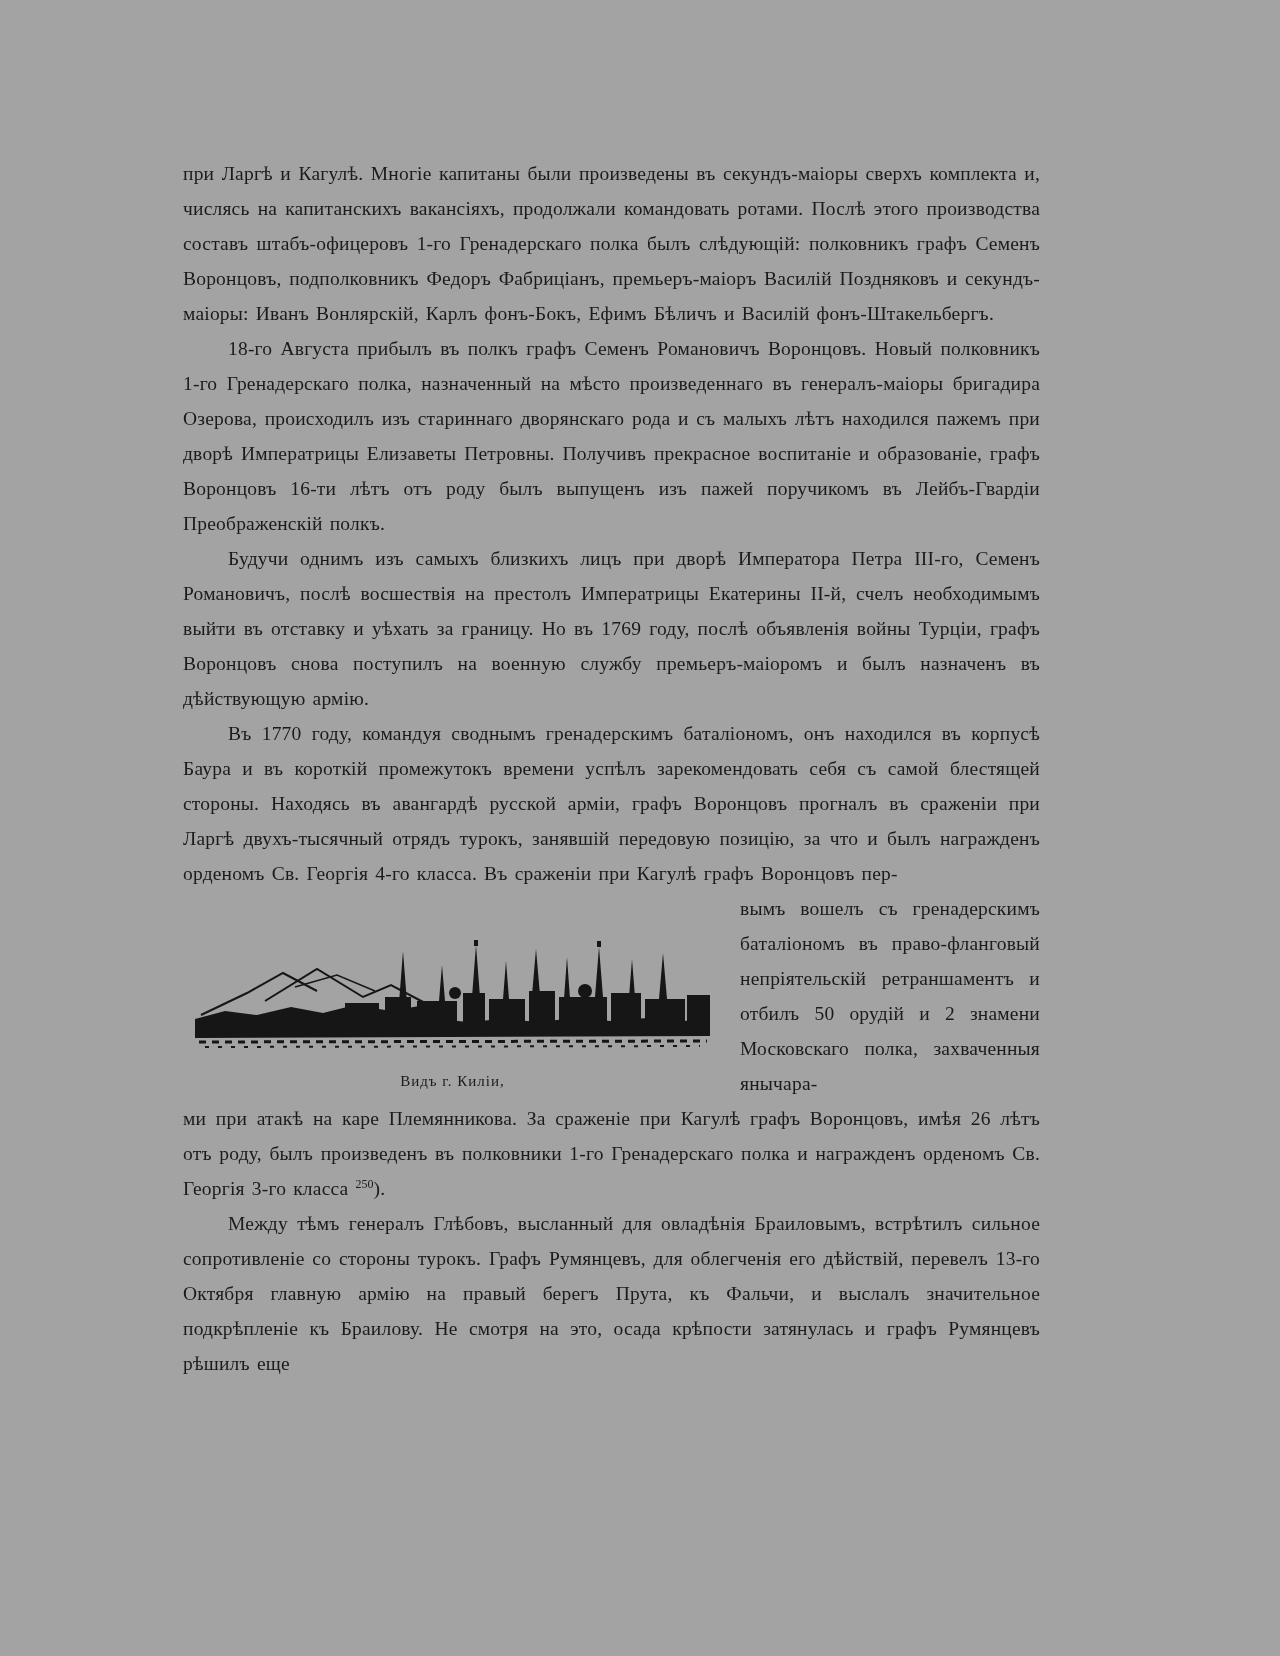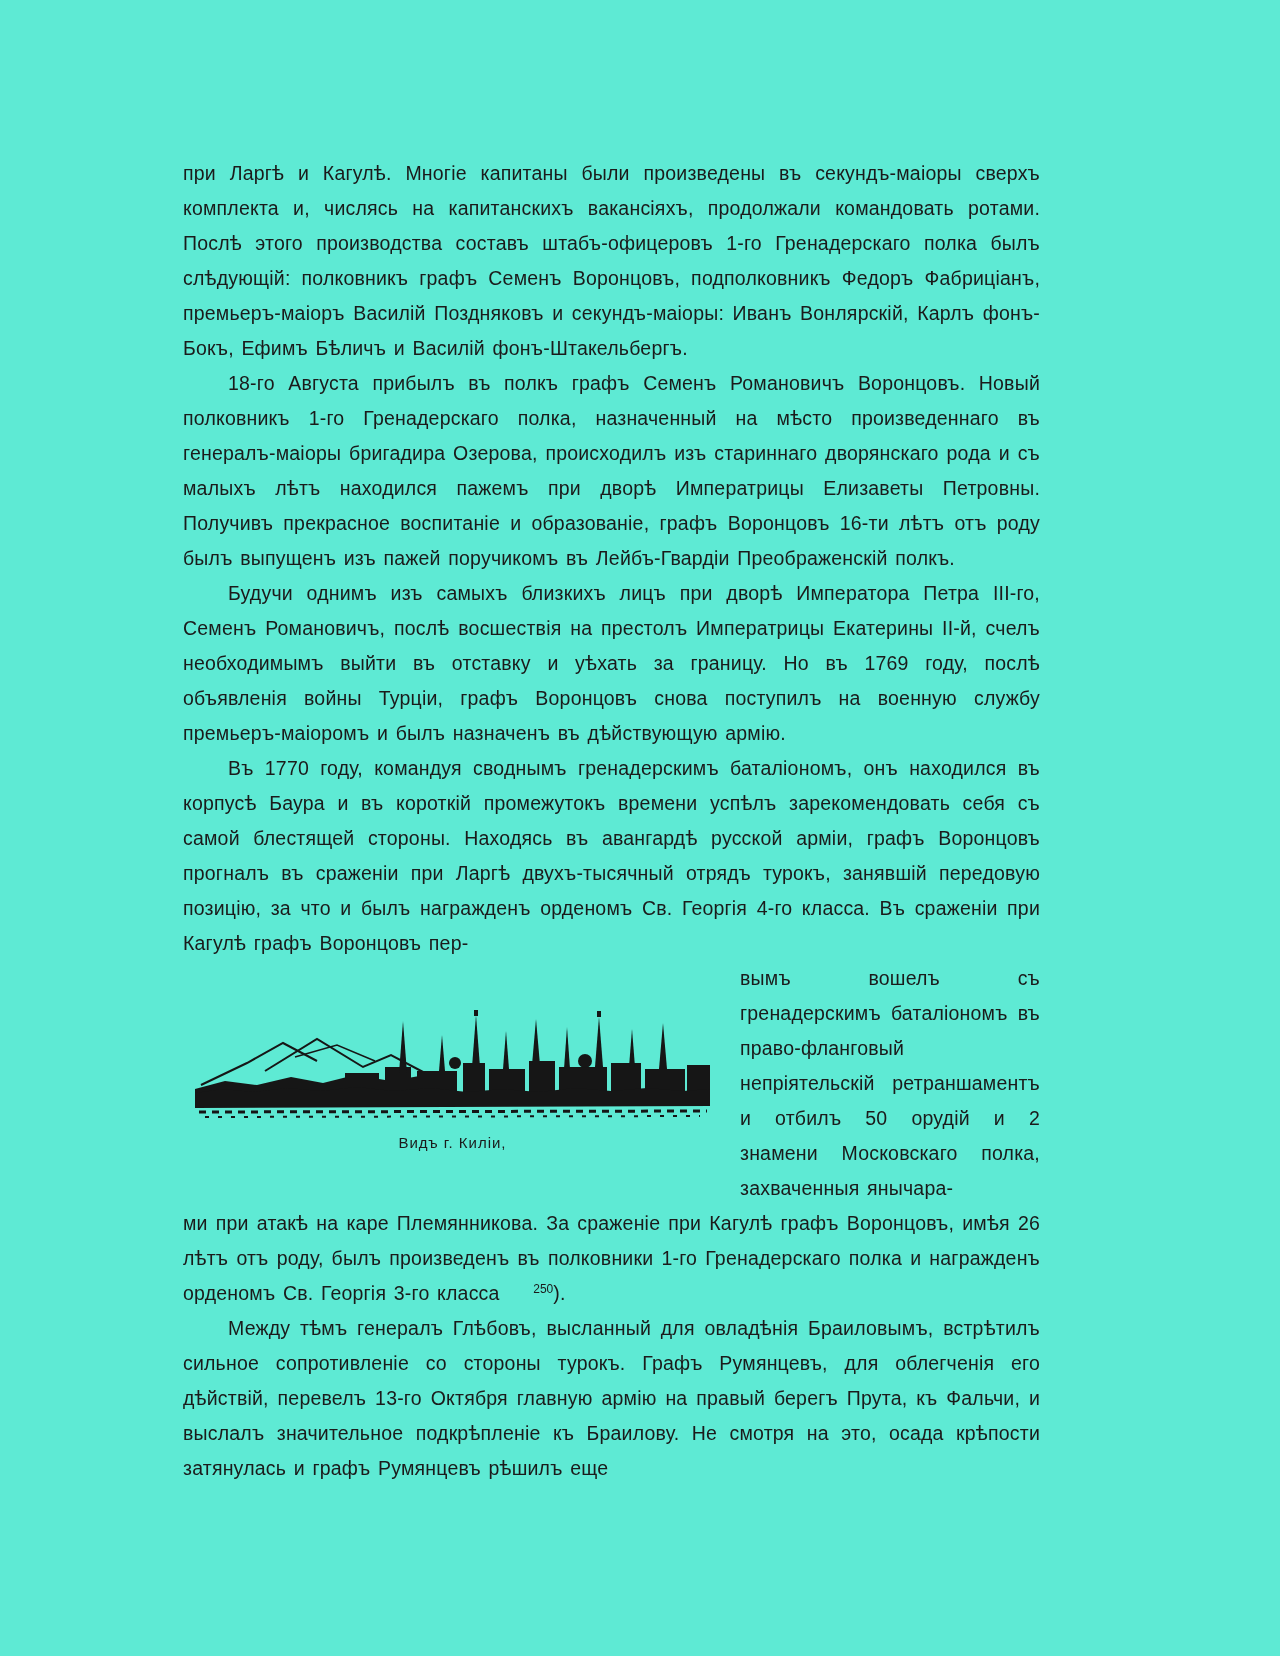--- a/index.html
+++ b/index.html
@@ -7,23 +7,23 @@
     padding: 0;
     background: #fcfcfa;
     width: 1280px;
     height: 1656px;
     overflow: hidden;
   }
   .page {
     position: relative;
     width: 1280px;
     height: 1656px;
-    background: #5eead4;
+    background: #a3a3a3;
     color: #1b1b1b;
-    font-family: Liberation Sans, sans-serif;
+    font-family: Liberation Serif, serif;
   }
   .text-block {
     position: absolute;
     left: 183px;
     top: 156px;
     width: 857px;
   }
   .para {
     margin: 0;
     font-size: 19.5px;
@@ -44,21 +44,21 @@
     padding: 0;
   }
   .engraving {
     margin: 48px 0 0 12px;
     width: 515px;
     height: 112px;
   }
   .figure-caption {
     width: 515px;
     margin-left: 12px;
-    margin-top: 12px;
+    margin-top: 20px;
     text-align: center;
   }
   .caption-title {
     font-size: 15px;
     line-height: 20px;
     letter-spacing: 1px;
   }
   .caption-source {
     font-size: 12.5px;
     line-height: 18px;
@@ -66,21 +66,20 @@
   }
   .wrap-text {
     flex: 1 1 auto;
     min-width: 0;
   }
   sup.fn-ref {
     font-size: 12px;
     line-height: 0;
     vertical-align: super;
     letter-spacing: 0;
-    margin-left: 26px;
   }
 </style>
 </head>
 <body>
 
 <div class="page">
   <div class="text-block">
 
     <p class="para">при Ларгѣ и Кагулѣ. Многіе капитаны были произведены въ секундъ-маіоры сверхъ комплекта и, числясь на капитанскихъ вакансіяхъ, продолжали командовать ротами. Послѣ этого производства составъ штабъ-офицеровъ 1-го Гренадерскаго полка былъ слѣдующій: полковникъ графъ Семенъ Воронцовъ, подполковникъ Федоръ Фабриціанъ, премьеръ-маіоръ Василій Поздняковъ и секундъ-маіоры: Иванъ Вонлярскій, Карлъ фонъ-Бокъ, Ефимъ Бѣличъ и Василій фонъ-Штакельбергъ.</p>
 

